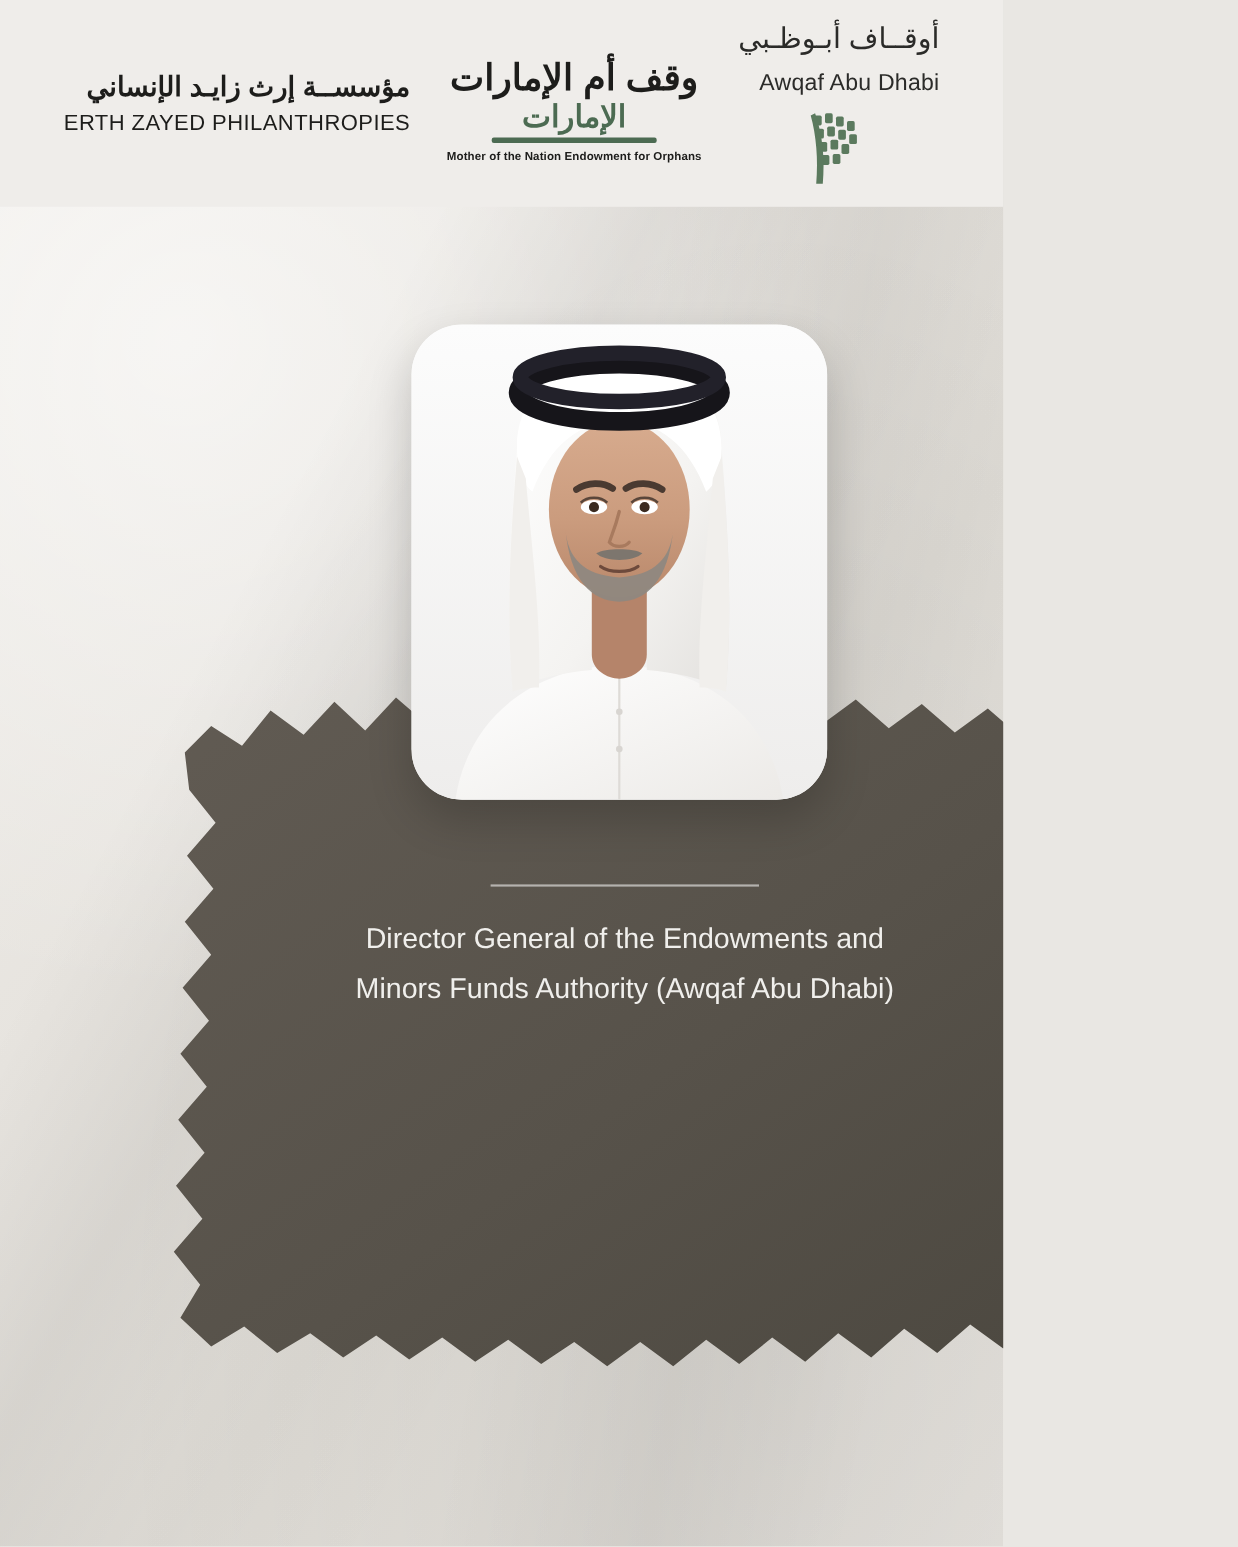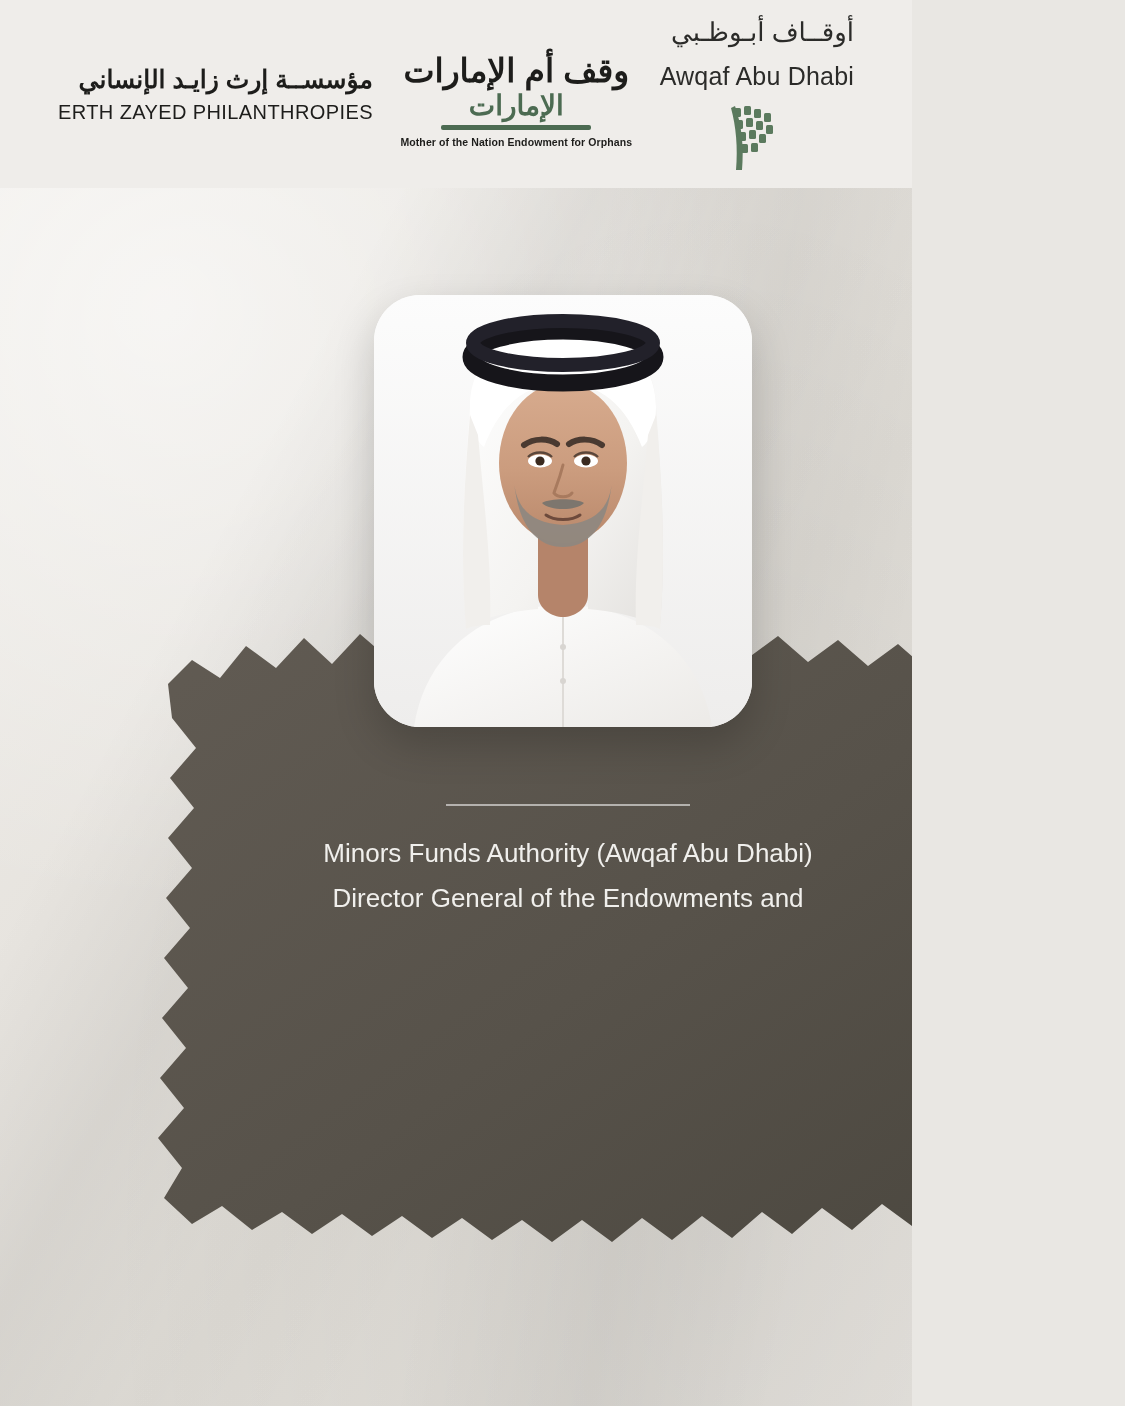--- a/index.html
+++ b/index.html
@@ -98,21 +98,21 @@
     flex-direction: column;
   }
   .logo-awqaf .txt { text-align: right; line-height: 1.25; }
   .logo-awqaf .ar {
     font-size: 26px;
     color: #2b2b29;
     direction: rtl;
     letter-spacing: 2px;
   }
   .logo-awqaf .en {
-    font-size: 25px;
+    font-size: 21px;
     color: #2b2b29;
     letter-spacing: 0.2px;
     margin-top: 12px;
   }
   .logo-awqaf .mark { width: 54px; height: 68px; }
 
   
   .portrait {
     position: absolute;
     left: 374px;
@@ -315,18 +315,18 @@
         L 586,618 L 556,596 L 526,620 L 496,598 L 466,622 L 436,600 L 406,622
         L 376,600 L 346,620 L 316,598 L 286,618 L 256,596 L 226,616 L 196,594
         L 166,614 L 136,592 L 106,610 L 76,586 L 46,604 L 18,578
         L 36,548 L 12,518 L 38,488 L 14,458 L 40,428 L 16,398 L 42,368
         L 18,338 L 44,308 L 20,278 L 46,248 L 22,218 L 48,188 L 24,158
         L 50,128 L 26,98 Z"></path>
     </svg>
 
     <div class="quote-content">
       <div class="divider"></div>
+      <div class="attr-title">Director General of the Endowments and</div>
       <div class="attr-title">Minors Funds Authority (Awqaf Abu Dhabi)</div>
-      <div class="attr-title">Director General of the Endowments and</div>
     </div>
   </div>
 
 </div>
 
 </body></html>

